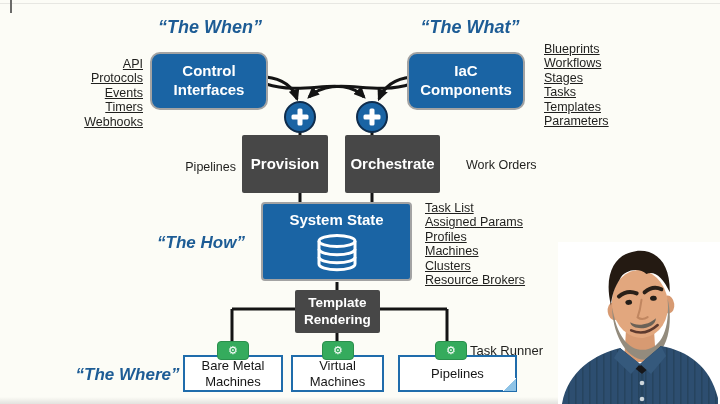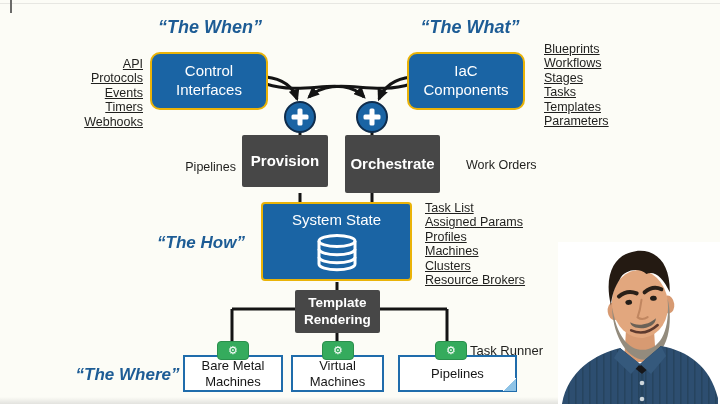--- a/index.html
+++ b/index.html
@@ -9,23 +9,23 @@
     font-family:"Liberation Sans", sans-serif;
     -webkit-font-smoothing:antialiased;
   }
   .ltitle{
     position:absolute; color:var(--titleblue,#1d5c95);
     font-style:italic; font-weight:700; text-align:center;
   }
   .bluebox{
     position:absolute; box-sizing:border-box;
     background:var(--blue,#1a64a4); color:#fff;
-    border:2px solid #eab308; border-radius:10px;
+    border:2px solid #a3a3a3; border-radius:10px;
     display:flex; flex-direction:column; align-items:center; justify-content:center;
-    text-align:center; font-weight:400; line-height:1.25;
+    text-align:center; font-weight:700; line-height:1.25;
   }
   .darkbox{
     position:absolute; box-sizing:border-box;
     background:var(--dark,#474747); color:#fff;
     display:flex; flex-direction:column; align-items:center; justify-content:center;
     text-align:center; font-weight:600; line-height:1.22; border-radius:2px;
   }
   .whitebox{
     position:absolute; box-sizing:border-box;
     background:#fff; color:#161616;
@@ -139,21 +139,21 @@
   <div class="bluebox node" style="left:150px; top:52px; width:118px; height:58px; font-size:15px;">
     <div>Control</div>
     <div>Interfaces</div>
   </div>
 
   <div class="bluebox node" style="left:407px; top:52px; width:118px; height:58px; font-size:15px;">
     <div>IaC</div>
     <div>Components</div>
   </div>
 
-  <div class="darkbox node" style="left:242px; top:135px; width:86px; height:52px; font-size:15px;">
+  <div class="darkbox node" style="left:242px; top:135px; width:86px; height:58px; font-size:15px;">
     <div>Provision</div>
   </div>
 
   <div class="darkbox node" style="left:345px; top:135px; width:95px; height:58px; font-size:15px;">
     <div>Orchestrate</div>
   </div>
 
   <div class="bluebox node" style="left:261px; top:202px; width:151px; height:79px; border-radius:4px; font-size:15px; justify-content:flex-start; padding-top:7px;">
     <div>System State</div>
     <svg width="46" height="40" viewBox="0 0 46 40" style="margin-top:3px;">

